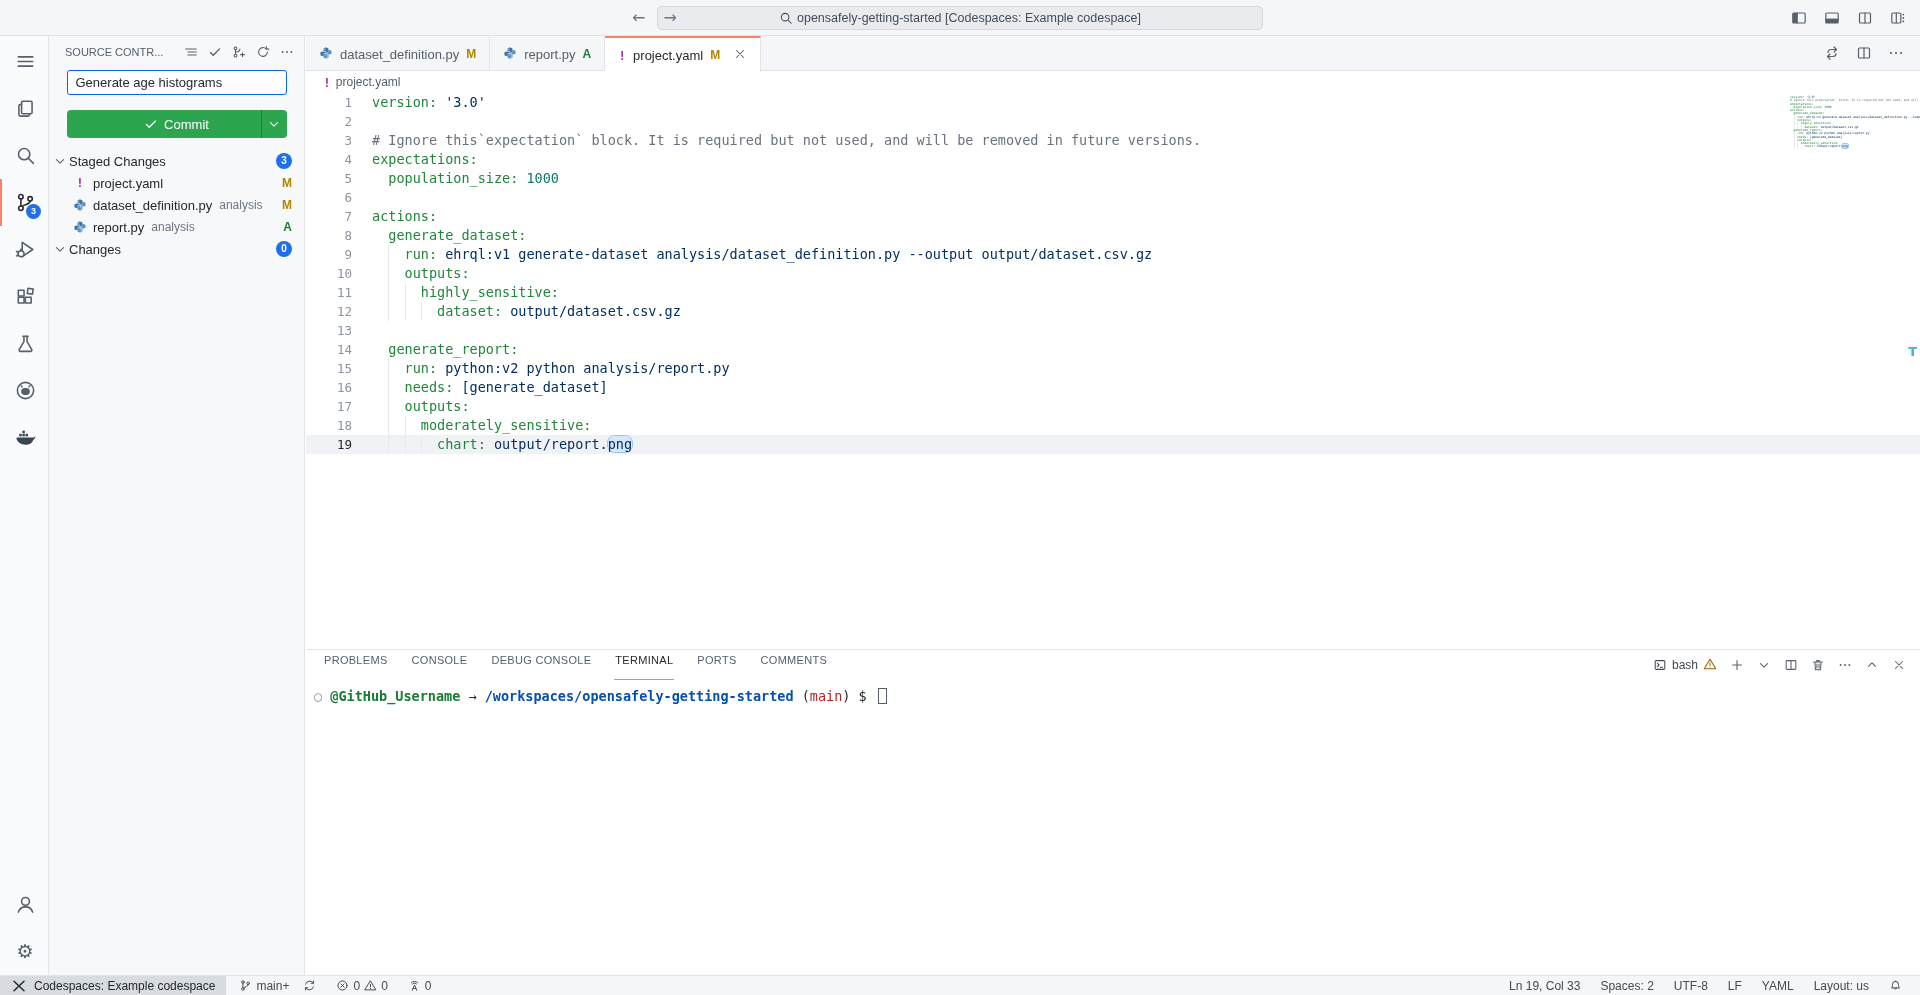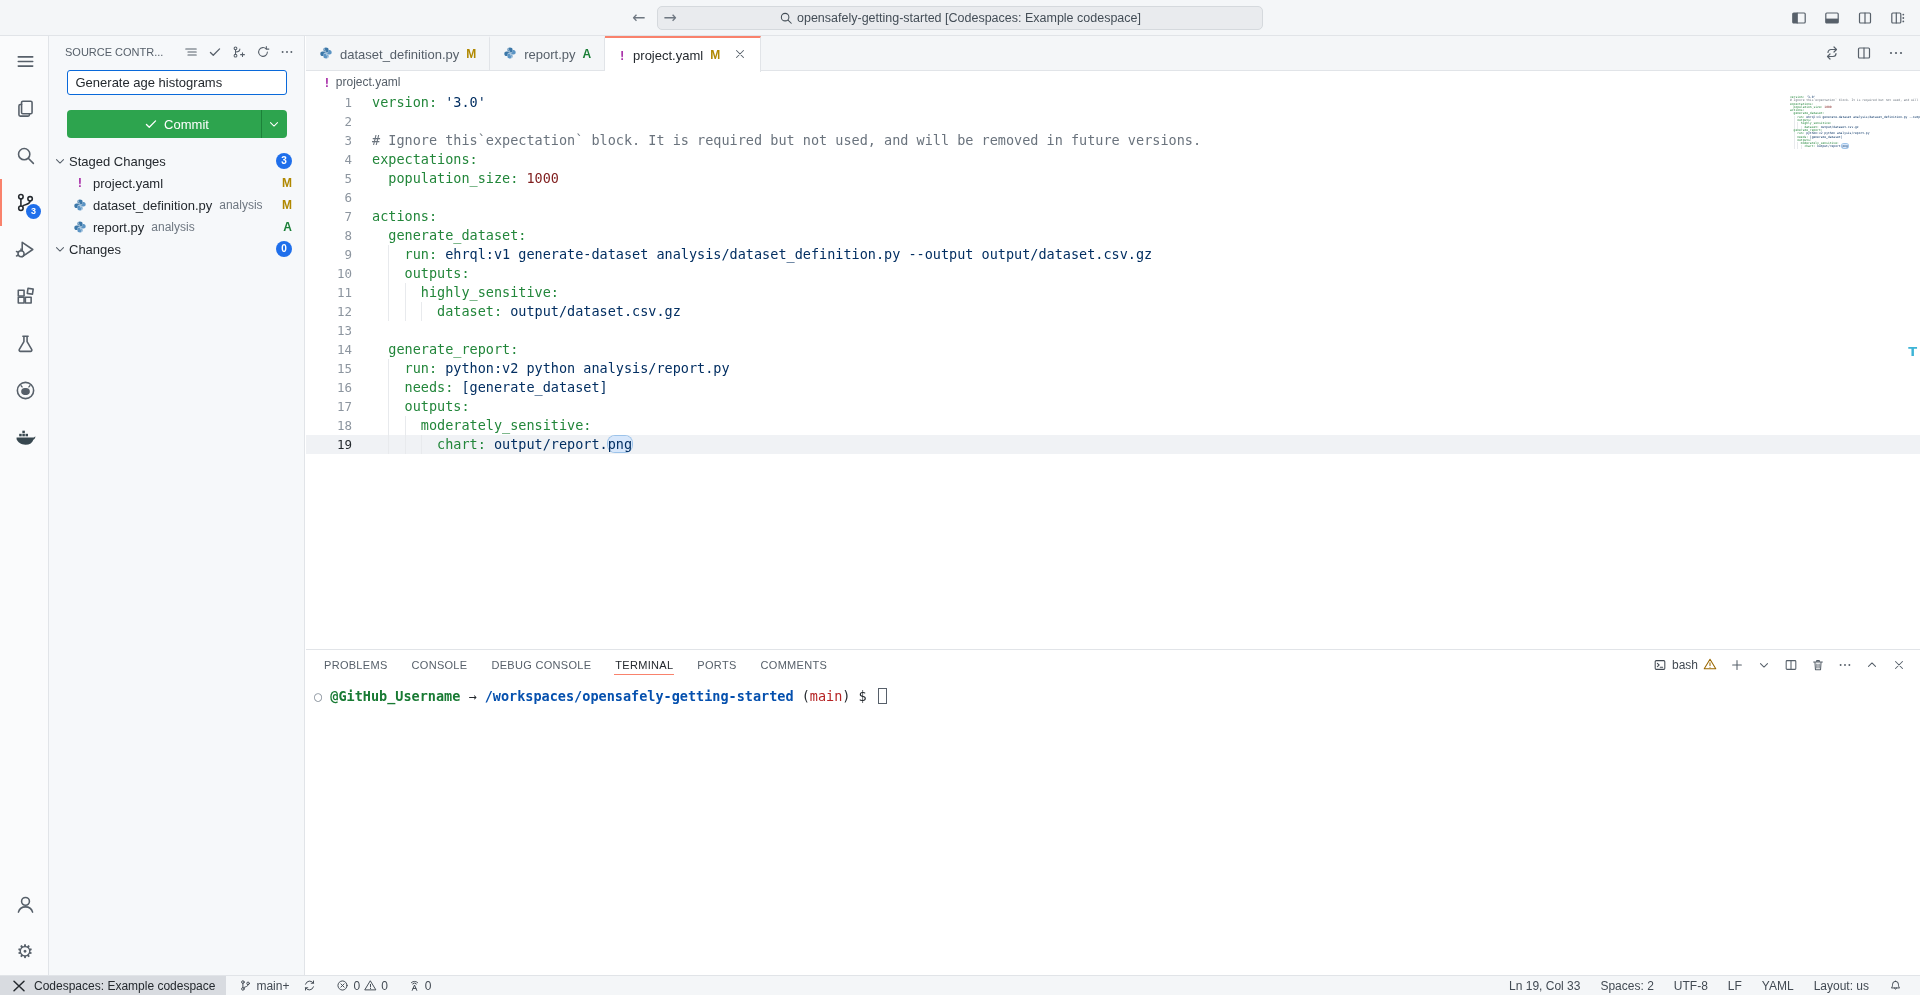--- a/index.html
+++ b/index.html
@@ -73,35 +73,35 @@
 
   .code-area{position:absolute;top:57px;left:0;right:0;bottom:326px;overflow:hidden;
     font-family:"DejaVu Sans Mono",monospace;font-size:13.5px}
   .cl{display:flex;height:19px;line-height:19px;white-space:pre}
   .cl .ln{width:46px;text-align:right;color:#8c959f;flex:none;font-size:12.5px}
   .cl .lc{padding-left:20px}
   .cl.cur{background:#f0f2f5}
   .cl.cur .ln{color:#24292e}
   .tk-key{color:#22863a}
   .tk-str{color:#032f62}
-  .tk-num{color:#7f1d1d}
+  .tk-num{color:#0f766e}
   .tk-comment{color:#6a737d}
   .tk-hl{background:#d7e7fb;box-shadow:0 0 0 1px #9cc3ea;border-radius:7px}
   .ind{display:inline-block;width:2ch}
   .ind.g{box-shadow:inset 1px 0 0 #e8eaed}
   .minimap{position:absolute;top:3px;right:26px;width:104px;font-size:3px;line-height:3.3px;
     white-space:pre;font-family:"DejaVu Sans Mono",monospace}
   .ovr-mark{position:absolute;right:3px;top:251px;color:#3eb4d6;font-size:13px;font-weight:700;
     font-family:"DejaVu Sans",sans-serif}
 
   
   .panel{position:absolute;left:0;right:0;bottom:0;height:326px;border-top:1px solid #e1e4e8;background:#fff}
   .panel-tabs{display:flex;height:30px;align-items:center;padding-left:6px}
   .ptab{padding:0 11px;font-size:11px;color:#57606a;letter-spacing:.3px;height:100%;
-    display:flex;align-items:center}
+    display:flex;}
   .ptab span{padding:4px 1px 3px;border-bottom:1.5px solid transparent}
   .ptab.active{color:#24292e}
   .ptab.active span{border-bottom-color:#f9826c}
   .panel-toolbar{position:absolute;top:0;right:14px;height:30px;display:flex;align-items:center;
     gap:13px;color:#57606a;font-size:12px}
   .shell-label{display:flex;align-items:center;gap:5px;color:#424a53}
   .warn-glyph{color:#9a6700}
   .terminal{position:absolute;top:37px;left:8px;right:0;font-family:"DejaVu Sans Mono",monospace;
     font-size:13.5px;line-height:18px;white-space:pre}
   .t-circ{color:#8c959f}

